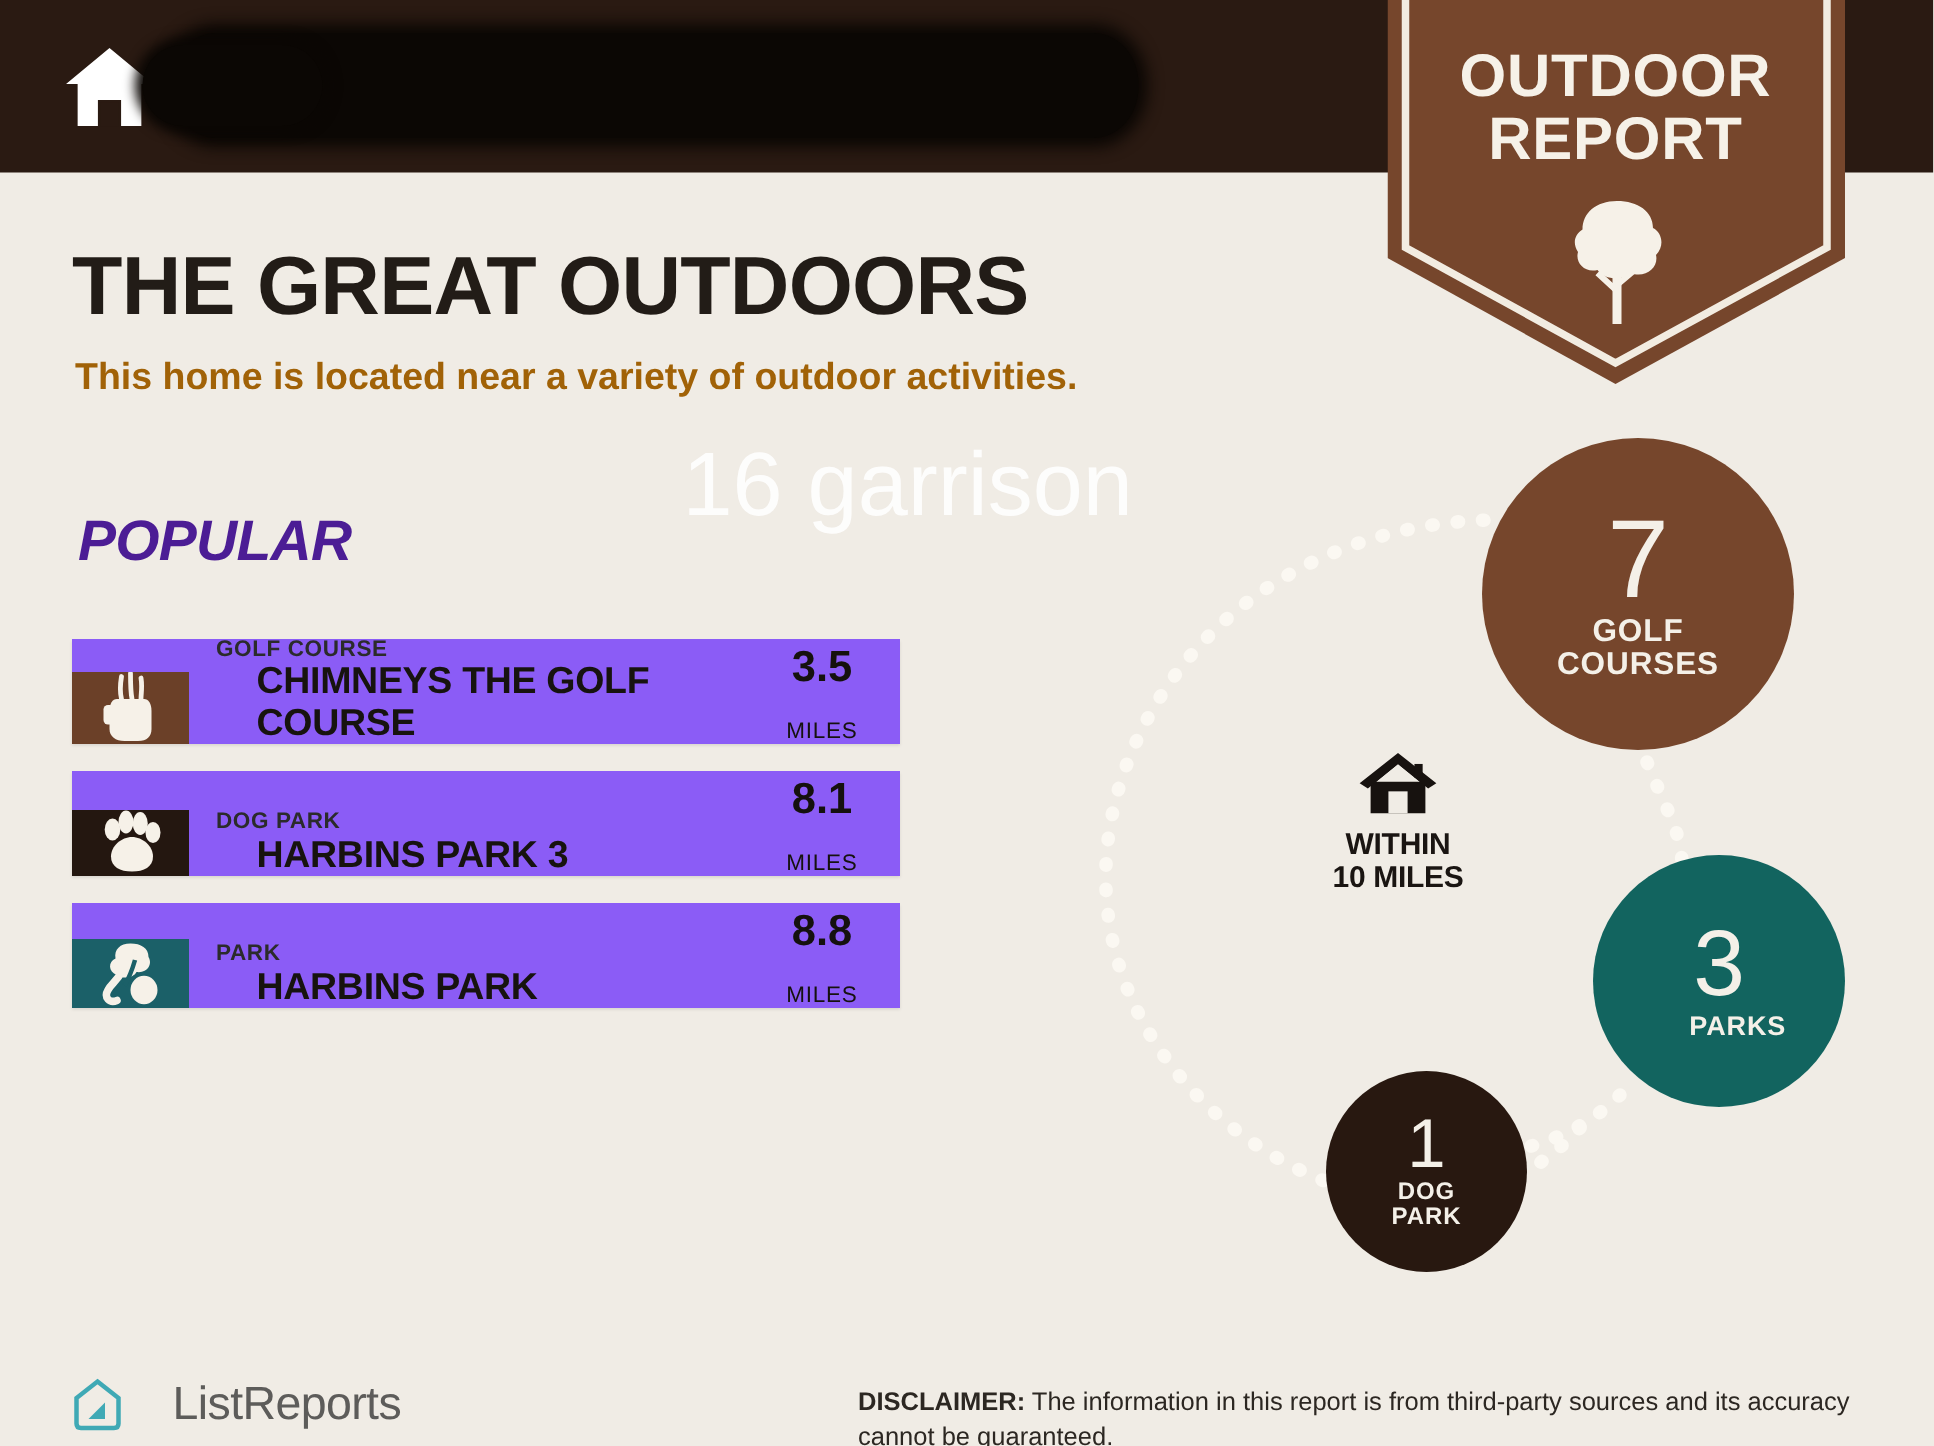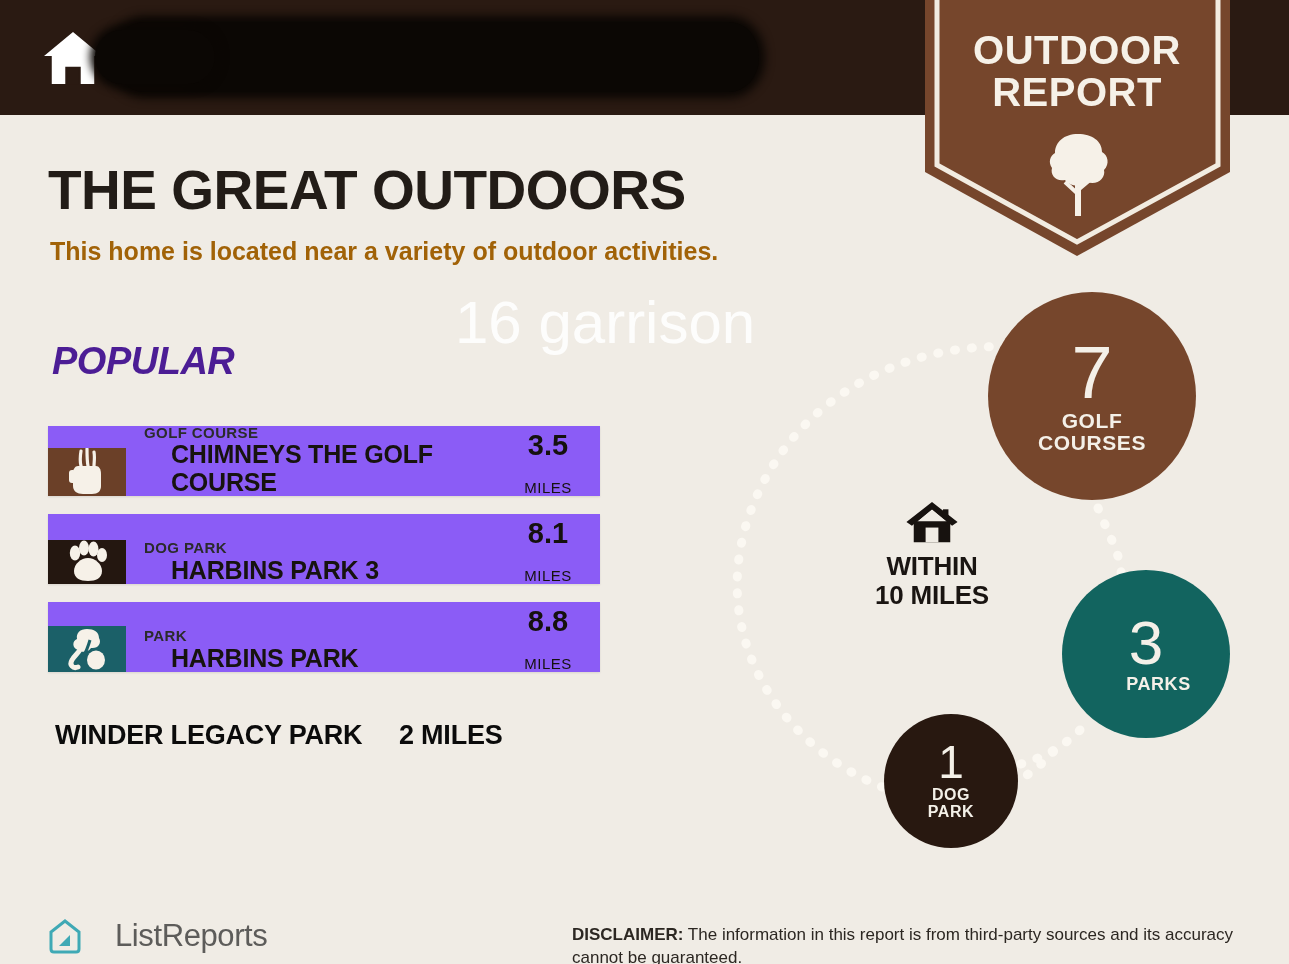--- a/index.html
+++ b/index.html
@@ -113,21 +113,21 @@
 
   .b-dog{left:884px;top:714px;width:134px;height:134px;background:#281810;}
   .b-dog .n{font-size:46px;margin-bottom:2px;}
   .b-dog .l{font-size:16px;}
 
   .within{
     position:absolute;left:856px;top:502px;width:152px;text-align:center;
   }
   .within .w-icon{display:block;margin:0 auto 8px auto;width:52px;height:42px;}
   .within .w-text{
-    font-size:26px;font-weight:bold;color:#1a1512;line-height:1.12;letter-spacing:-.2px;
+    font-size:20px;font-weight:bold;color:#1a1512;line-height:1.12;letter-spacing:-.2px;
   }
 
   
   .footer-logo{position:absolute;left:48px;top:918px;display:flex;align-items:center;gap:24px;}
   .footer-logo .lr-mark{width:34px;height:36px;margin-right:9px;}
   .footer-logo .lr-text{font-size:31px;color:#5d5c5a;font-weight:400;letter-spacing:-.4px;}
 
   .disclaimer{
     position:absolute;left:572px;top:924px;width:690px;
     font-size:17px;color:#2c2722;line-height:1.35;
@@ -227,21 +227,20 @@
         <div class="name">HARBINS PARK</div>
       </div>
       <div class="dist">
         <div class="num">8.8</div>
         <div class="unit">MILES</div>
       </div>
     </div>
 
   </div>
 
-  <div class="annotation">WINDER LEGACY PARK     2 MILES</div>
 
   <svg class="dotted-svg" style="left:660px;top:250px;" width="620" height="640" viewBox="0 0 620 640">
     <path d="M430 110 C300 70 150 120 95 250 C40 380 120 500 230 540 C300 566 360 540 395 500" fill="none" stroke="#fbf8f2" stroke-width="9" stroke-linecap="round" stroke-dasharray="1 16"></path>
     <path d="M438 258 C455 300 470 320 455 345" fill="none" stroke="#fbf8f2" stroke-width="9" stroke-linecap="round" stroke-dasharray="1 16"></path>
     <path d="M420 480 C390 510 350 520 310 522" fill="none" stroke="#fbf8f2" stroke-width="9" stroke-linecap="round" stroke-dasharray="1 16"></path>
   </svg>
 
   <div class="bubble b-golf">
     <div class="n">7</div>
     <div class="l">GOLF</div>

